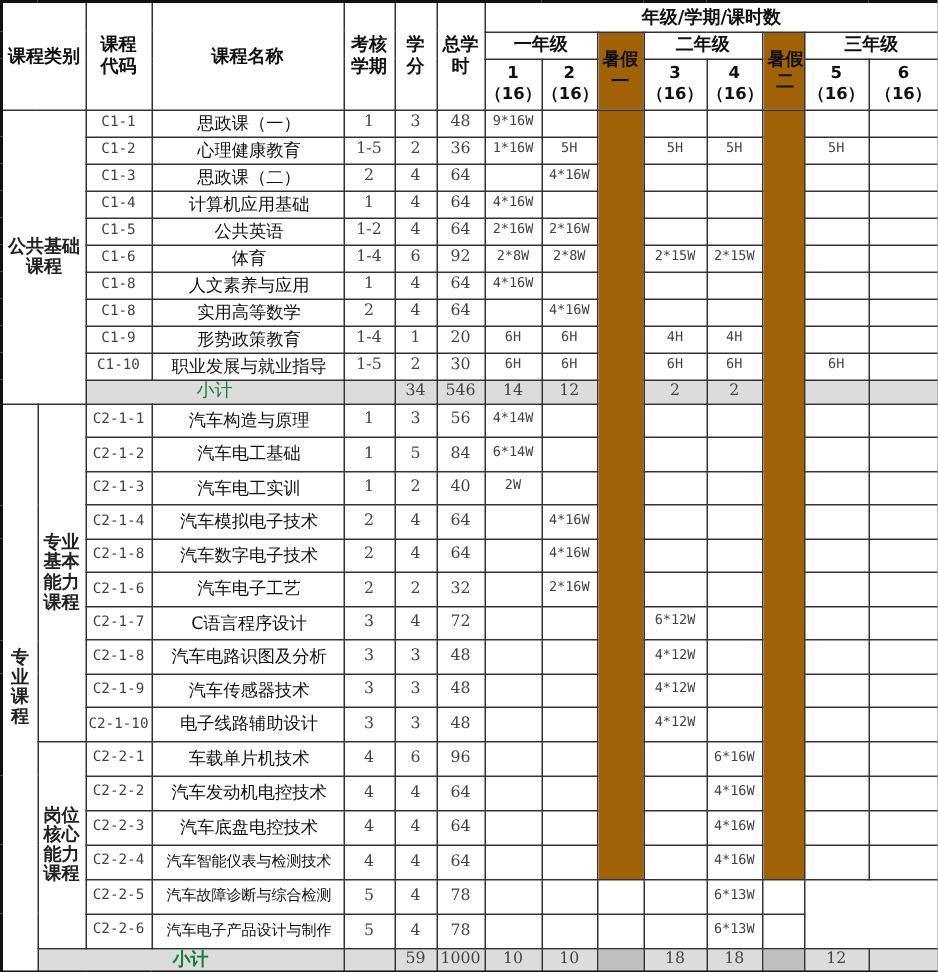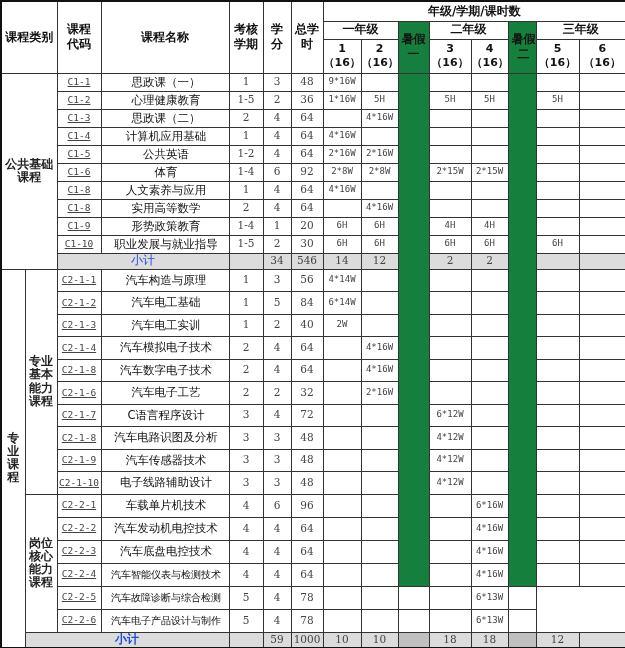--- a/index.html
+++ b/index.html
@@ -17,31 +17,31 @@
     padding: 0;
     text-align: center;
     vertical-align: middle;
     overflow: hidden;
     white-space: nowrap;
     line-height: 1.1;
   }
   table.plan { border: 2px solid #111; }
   th { font-family: "DejaVu Sans", "Liberation Sans", sans-serif; font-weight: bold; font-size: 12px; color: #111; }
   th.sm { font-size: 11px; }
-  .mono { font-family: "DejaVu Sans Mono", "Liberation Mono", monospace; font-size: 9.5px; color: #444; text-decoration: underline; }
+  .mono { font-family: "DejaVu Sans Mono", "Liberation Mono", monospace; font-size: 9.5px; color: #444; }
   .name { text-align: left; padding-left: 2px !important; font-family: "DejaVu Sans", "Liberation Sans", sans-serif; font-size: 11.5px; color: #111; }
   .name.small { font-size: 10px; }
   .num { font-family: "DejaVu Serif", "Liberation Serif", serif; font-size: 10.5px; color: #444; }
   .sched { font-family: "DejaVu Sans Mono", "Liberation Mono", monospace; font-size: 9px; color: #444; }
-  .holiday { background: #15803d; }
+  .holiday { background: #a16207; }
   .subtotal td { background: #dcdcdc; }
   .subtotal td.holiday { background: #c0c0c0; }
   .cat { font-family: "DejaVu Sans", "Liberation Sans", sans-serif; font-weight: bold; font-size: 12px; white-space: normal !important; line-height: 1.35; margin-top: 24px; }
   .subcat { font-family: "DejaVu Sans", "Liberation Sans", sans-serif; font-weight: bold; font-size: 12px; white-space: normal !important; line-height: 1.3; }
-  .sublabel { font-family: "DejaVu Sans", "Liberation Sans", sans-serif; font-size: 12px; color: #1d4ed8; }
+  .sublabel { font-family: "DejaVu Sans", "Liberation Sans", sans-serif; font-size: 12px; color: #15803d; }
   .sublabel.bold { font-weight: bold; }
   tr.hr1 { height: 20px; }
   tr.hr2 { height: 18px; }
   tr.hr3 { height: 34px; }
   tr.c1 { height: 18px; }
   tr.st1 { height: 16px; }
   tr.c21 { height: 22.5px; }
   tr.c22 { height: 23px; }
   tr.st2 { height: 16px; }
   .two { display: block; line-height: 1.25; }

